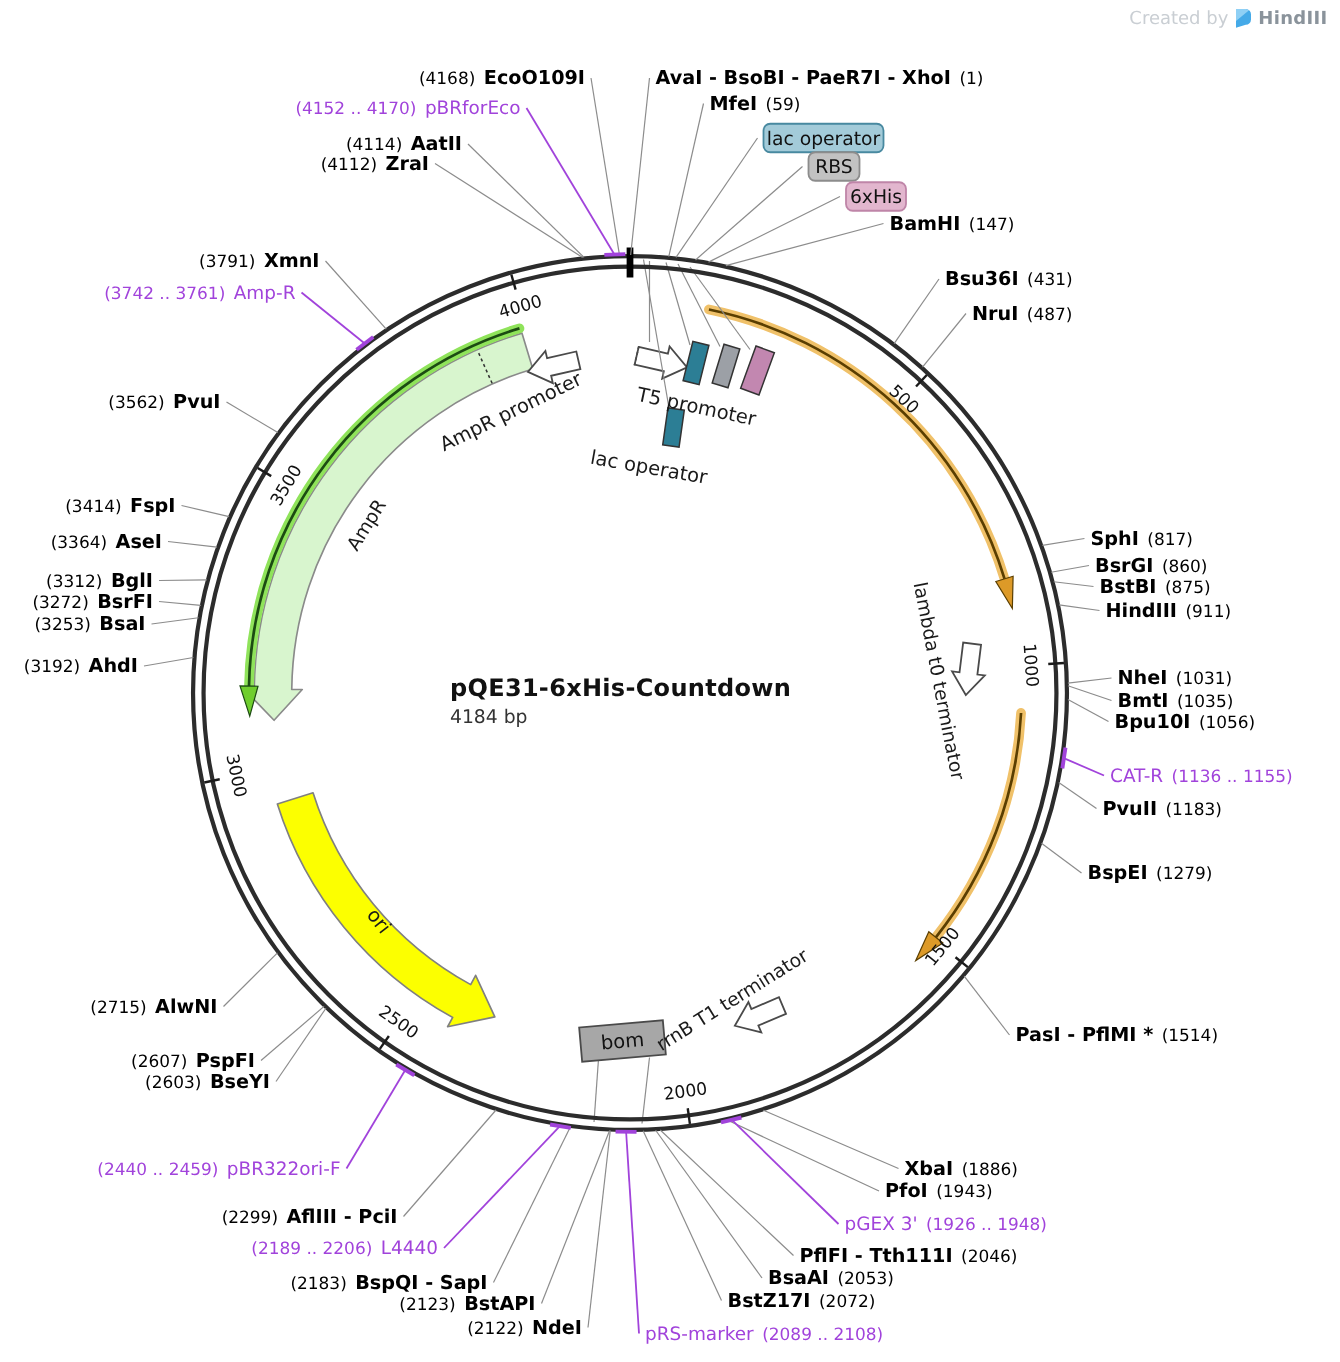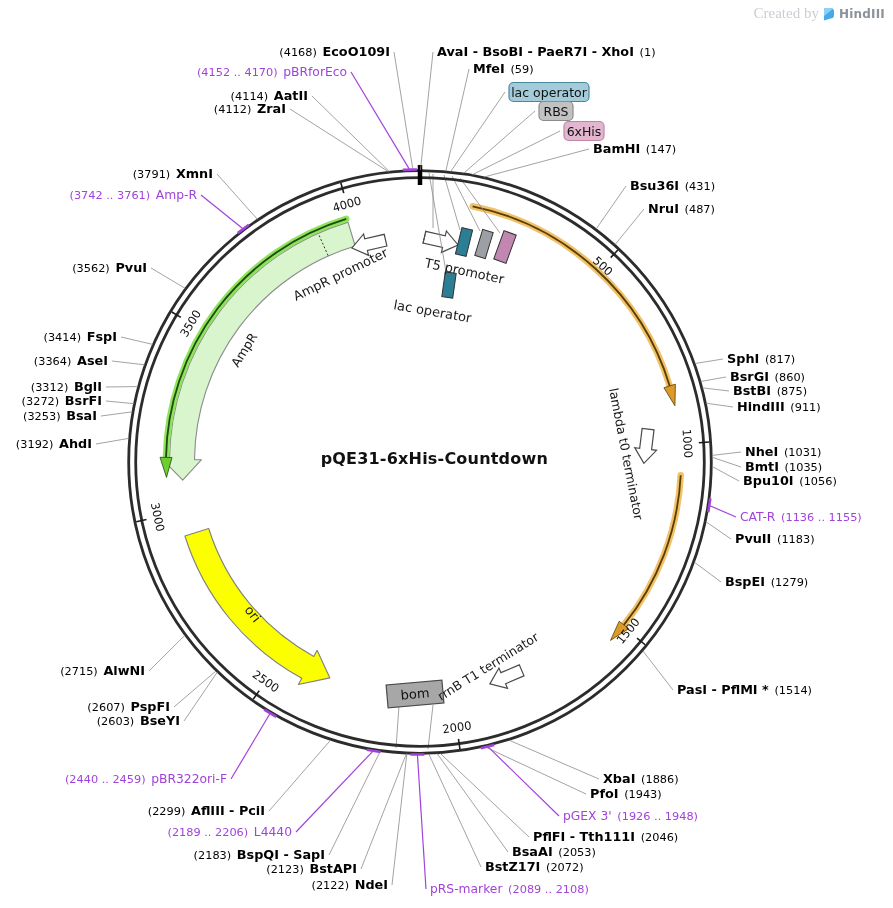--- a/index.html
+++ b/index.html
@@ -1,23 +1,23 @@
 <!DOCTYPE html>
 <html><head>
 <meta charset="utf-8">
 <style>
   html,body{margin:0;padding:0;background:#fff;}
   #stage{position:relative;width:893px;height:908px;background:#ffffff;overflow:hidden;
          font-family:"DejaVu Sans","Liberation Sans",sans-serif;}
   #plasmid-svg{position:absolute;left:0;top:0;}
-  #title-block{position:absolute;left:288px;top:449px;width:260px;text-align:right;pointer-events:none;}
+  #title-block{position:absolute;left:300px;top:449px;width:260px;text-align:left;pointer-events:none;}
   #plasmid-name{font-weight:bold;font-size:16px;color:#111;letter-spacing:.2px;}
   #plasmid-size{font-size:12.5px;color:#333;margin-top:2px;}
   #watermark{position:absolute;top:5px;right:8px;display:flex;align-items:center;gap:4px;}
-  #wm-created{font-size:15px;color:#c9ced3;font-family:Liberation Serif, serif;}
+  #wm-created{font-size:12px;color:#c9ced3;}
   #wm-brand{font-size:12px;color:#8a939b;font-weight:bold;letter-spacing:.2px;}
   text{font-family:"DejaVu Sans","Liberation Sans",sans-serif;}
 </style>
 </head>
 <body>
 
 <div id="stage">
   <svg id="plasmid-svg" width="893" height="908" viewBox="0 0 893 908">
       <path d="M348.0,222.1 A250.5 250.5 0 0 0 169.5,459.4 L162.5,459.3 L182.7,480.2 L201.5,459.7 L194.5,459.6 A225.5 225.5 0 0 1 355.2,246.0 Z" fill="#D8F5CE" stroke="#8a8a8a" stroke-width="1.1" stroke-linejoin="round"></path>
       <path d="M184.9,536.0 A246.5 246.5 0 0 0 301.8,678.3 L298.4,684.5 L329.9,677.9 L317.1,650.2 L313.8,656.4 A221.5 221.5 0 0 1 208.7,528.5 Z" fill="#FCFF00" stroke="#808080" stroke-width="1.1" stroke-linejoin="round"></path>
@@ -202,20 +202,21 @@
       <text transform="translate(393,309) rotate(10)" font-size="13" fill="#1a1a1a">lac operator</text>
       <text transform="translate(609,389) rotate(79)" font-size="12.5" fill="#1a1a1a">lambda t0 terminator</text>
       <text transform="translate(296,301) rotate(-26)" font-size="13" fill="#1a1a1a">AmpR promoter</text>
       <text transform="translate(238,368) rotate(-58)" font-size="12.5" fill="#1a1a1a">AmpR</text>
       <text transform="translate(244,610) rotate(52)" font-size="13" fill="#1a1a1a">ori</text>
       <text transform="translate(441,701) rotate(-32)" font-size="12.5" fill="#1a1a1a">rrnB T1 terminator</text>
     </svg>
 
   <div id="title-block">
     <div id="plasmid-name">pQE31-6xHis-Countdown</div>
+    <div id="plasmid-size">4184 bp</div>
   </div>
 
   <div id="watermark">
     <span id="wm-created">Created by</span>
     <svg width="12" height="14" viewBox="0 0 12 14">
       <path d="M1,1 h6.5 a3.5,3.5 0 0 1 3.5,3.5 v3.5 a3.5,3.5 0 0 1 -3.5,3.5 L1,13.5 Z" fill="#45AAE8"></path>
       <path d="M1,1 h6.5 a3.5,3.5 0 0 1 2.2,0.9 L1,9 Z" fill="#8FD0F5"></path>
     </svg>
     <span id="wm-brand">HindIII</span>
   </div>

